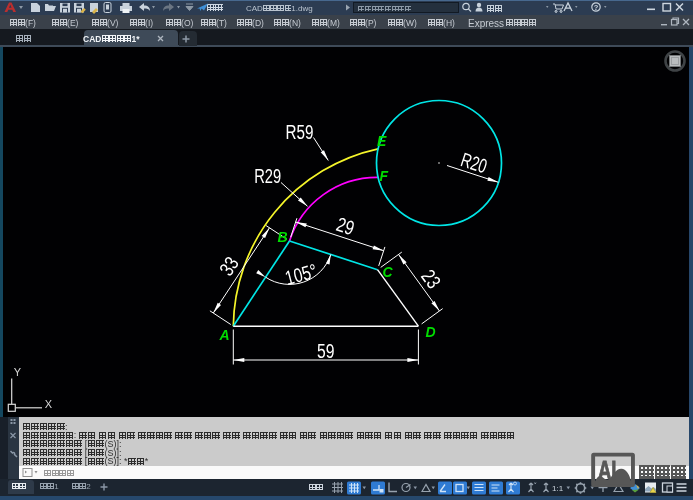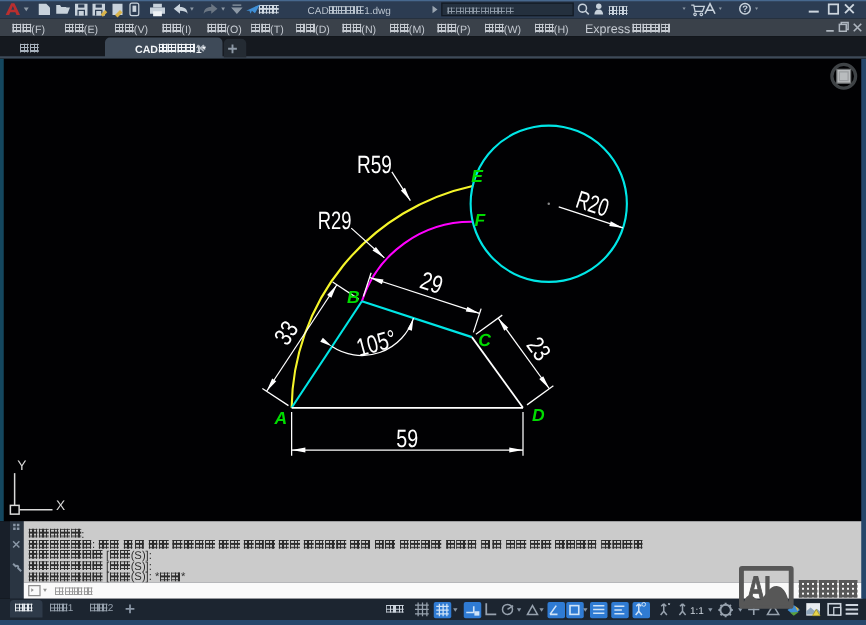--- a/index.html
+++ b/index.html
@@ -41,21 +41,21 @@
 <div class="abs" style="left:237px;top:17.5px;font-size:8.5px;color:#c5cad1"><i class="b"></i><i class="b"></i>(D)</div>
 <div class="abs" style="left:274px;top:17.5px;font-size:8.5px;color:#c5cad1"><i class="b"></i><i class="b"></i>(N)</div>
 <div class="abs" style="left:312px;top:17.5px;font-size:8.5px;color:#c5cad1"><i class="b"></i><i class="b"></i>(M)</div>
 <div class="abs" style="left:350px;top:17.5px;font-size:8.5px;color:#c5cad1"><i class="b"></i><i class="b"></i>(P)</div>
 <div class="abs" style="left:388px;top:17.5px;font-size:8.5px;color:#c5cad1"><i class="b"></i><i class="b"></i>(W)</div>
 <div class="abs" style="left:428px;top:17.5px;font-size:8.5px;color:#c5cad1"><i class="b"></i><i class="b"></i>(H)</div>
 <div class="abs" style="left:468px;top:17.5px;font-size:10px;color:#c5cad1">Express</div>
 <div class="abs" style="left:506px;top:17.5px;font-size:8.5px;color:#c5cad1"><i class="b"></i><i class="b"></i><i class="b"></i><i class="b"></i></div>
 <div class="abs" style="left:16px;top:33.5px;font-size:8.5px;color:#a8b2bd"><i class="b"></i><i class="b"></i></div>
 <div class="abs" style="left:84px;top:30px;width:94px;height:16px;background:#3e4a58;border-radius:4px 4px 0 0"></div>
-<div class="abs" style="left:108px;top:33.5px;font-size:8.5px;font-weight:bold;color:#f2f5f8">CAD<i class="b"></i><i class="b"></i><i class="b"></i><i class="b"></i>1*</div>
+<div class="abs" style="left:83px;top:33.5px;font-size:8.5px;font-weight:bold;color:#f2f5f8">CAD<i class="b"></i><i class="b"></i><i class="b"></i><i class="b"></i>1*</div>
 <div class="abs" style="left:179px;top:31px;width:18px;height:15px;background:#242b33;border-radius:4px 4px 0 0"></div>
 <svg class="abs" style="left:0;top:47px" width="693" height="370" viewBox="0 47 693 370">
       <path d="M233.3,326.2 A184,184 0 0 1 378.1,148.8" fill="none" stroke="#f5f52a" stroke-width="1.7"></path>
 <path d="M289.5,241.0 A92,92 0 0 1 378.2,177.4" fill="none" stroke="#f0f" stroke-width="1.7"></path>
 <circle cx="439.0" cy="163.0" r="62.5" fill="none" stroke="#00e6e6" stroke-width="1.7"></circle>
 <line x1="233.3" y1="326.2" x2="289.5" y2="241.0" stroke="#00e6e6" stroke-width="1.7"></line>
 <line x1="289.5" y1="241.0" x2="377.5" y2="269.7" stroke="#00e6e6" stroke-width="1.7"></line>
 <line x1="377.5" y1="269.7" x2="418.4" y2="326.2" stroke="#fff" stroke-width="1.4"></line>
 <line x1="233.3" y1="326.2" x2="418.4" y2="326.2" stroke="#fff" stroke-width="1.4"></line>
 <circle cx="439.0" cy="163.0" r="1" fill="#888"></circle>

